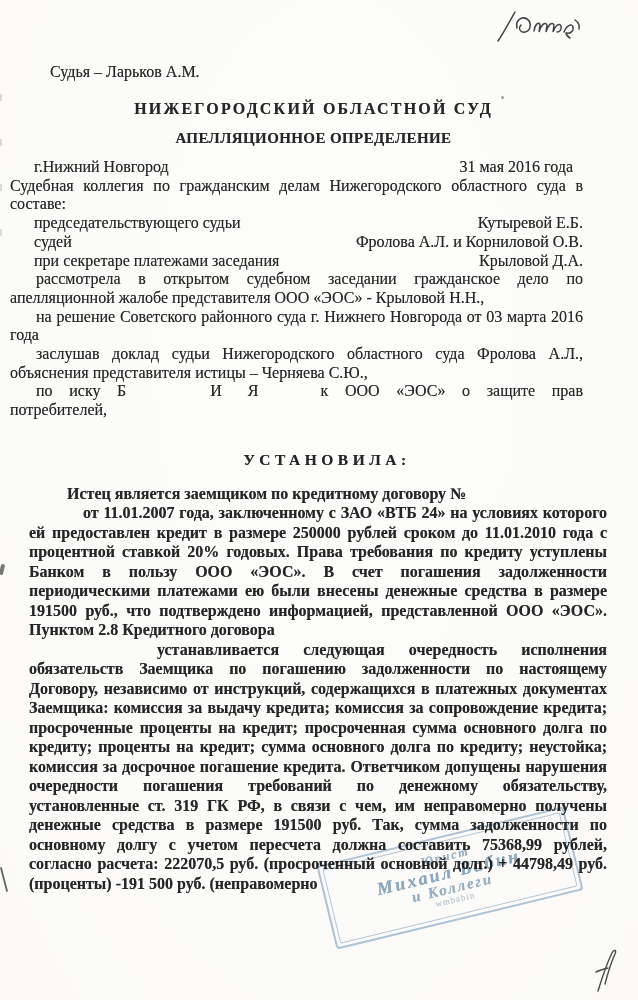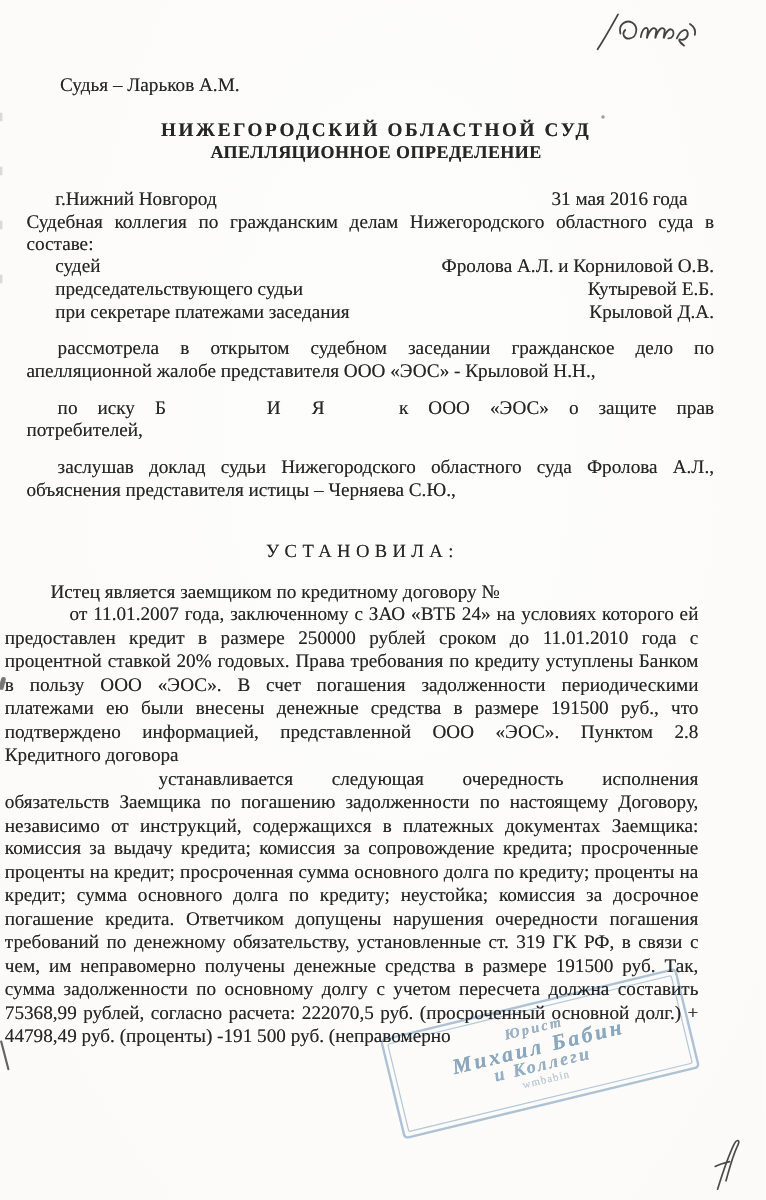--- a/index.html
+++ b/index.html
@@ -6,32 +6,32 @@
   .page{position:relative;width:638px;height:1000px;overflow:hidden;
         background:radial-gradient(ellipse at 50% 35%, #fdfdfc 0%, #fbfaf8 100%);
         font-family:"Liberation Serif","DejaVu Serif",serif;color:var(--ink,#262626);padding-left:29px;}
   .page *{box-sizing:border-box;}
   .txt{text-shadow:0 0 .5px rgba(35,35,35,.55);}
 
   .case-row{position:absolute;top:63px;left:50px;right:52px;display:flex;
             justify-content:space-between;font-size:16px;}
   .titles{position:absolute;top:100px;left:0;right:40px;text-align:center;font-weight:bold;}
   .title1{font-size:16px;letter-spacing:2.2px;}
-  .title2{font-size:15px;letter-spacing:.4px;margin-top:2px;}
+  .title2{font-size:15px;letter-spacing:.4px;margin-top:12px;}
 
-  .flowA{position:absolute;top:158px;left:22px;width:573px;font-size:16px;line-height:18.7px;}
+  .flowA{position:absolute;top:158px;left:10px;width:573px;font-size:16px;line-height:18.7px;}
   .row-pd{display:flex;justify-content:space-between;margin-left:24px;}
-  .row-pd .date{margin-right:22px;}
+  .row-pd .date{margin-right:10px;}
   .ml24{}
   p{margin:0;}
   .just{text-align:justify;}
-  .ind26{text-indent:26px;margin-top:12px;}
+  .ind26{text-indent:26px;}
   .panel-row{display:flex;justify-content:space-between;margin-left:24px;}
 
-  .flowB{position:absolute;top:450px;left:4px;width:578px;font-size:16px;line-height:19.5px;}
+  .flowB{position:absolute;top:450px;left:29px;width:578px;font-size:16px;line-height:19.5px;font-weight:bold;}
   .ruling{text-align:center;letter-spacing:4.5px;font-size:15.5px;padding-left:18px;}
   .bodytext{margin-top:14px;}
   .ind23{text-indent:23px;}
   .ind38{text-indent:38px;}
   .nojust{text-align:left;}
   .gap{display:inline-block;height:2px;}
 
   .stamp{position:absolute;left:323px;top:835px;width:254px;height:86px;
          transform:rotate(-13.6deg);border:2px solid rgba(110,150,185,.55);
          border-radius:4px;padding:3px;mix-blend-mode:multiply;}
@@ -79,34 +79,35 @@
     <div class="title2">АПЕЛЛЯЦИОННОЕ ОПРЕДЕЛЕНИЕ</div>
   </div>
 
   <div class="flowA">
     <div class="row-pd">
       <span>г.Нижний Новгород</span>
       <span class="date">31 мая 2016 года</span>
     </div>
     <p class="just ml24">Судебная коллегия по гражданским делам Нижегородского областного суда в составе:</p>
     <div class="panel-row">
+      <span>председательствующего судьи</span>
+      <span>Кутыревой Е.Б.</span>
+    </div>
+    <div class="panel-row">
       <span>судей</span>
       <span>Фролова А.Л. и Корниловой О.В.</span>
-    </div>
-    <div class="panel-row">
-      <span>председательствующего судьи</span>
-      <span>Кутыревой Е.Б.</span>
     </div>
     <div class="panel-row">
       <span>при секретаре платежами заседания</span>
       <span>Крыловой Д.А.</span>
     </div>
     <p class="just ind26">рассмотрела в открытом судебном заседании гражданское дело по апелляционной жалобе представителя ООО «ЭОС» - Крыловой Н.Н.,</p>
+    <p class="just ind26">на решение Советского районного суда г. Нижнего Новгорода от 03 марта 2016 года</p>
+    <p class="just ind26">заслушав доклад судьи Нижегородского областного суда Фролова А.Л., объяснения представителя истицы – Черняева С.Ю.,</p>
     <p class="just ind26">по иску Б<span class="gap" style="width: 84px;"></span>И<span class="gap" style="width: 26px;"></span>Я<span class="gap" style="width: 62px;"></span>к ООО «ЭОС» о защите прав потребителей,</p>
-    <p class="just ind26">заслушав доклад судьи Нижегородского областного суда Фролова А.Л., объяснения представителя истицы – Черняева С.Ю.,</p>
   </div>
 
   <div class="flowB">
     <div class="ruling">УСТАНОВИЛА:</div>
     <div class="bodytext">
       <p class="nojust ind38">Истец является заемщиком по кредитному договору №</p>
       <p class="just"><span class="gap" style="width: 54px;"></span>от 11.01.2007 года, заключенному с ЗАО «ВТБ 24» на условиях которого ей предоставлен кредит в размере 250000 рублей сроком до 11.01.2010 года с процентной ставкой 20% годовых. Права требования по кредиту уступлены Банком в пользу ООО «ЭОС». В счет погашения задолженности периодическими платежами ею были внесены денежные средства в размере 191500 руб., что подтверждено информацией, представленной ООО «ЭОС». Пунктом 2.8 Кредитного договора</p>
       <p class="just"><span class="gap" style="width: 128px;"></span>устанавливается следующая очередность исполнения обязательств Заемщика по погашению задолженности по настоящему Договору, независимо от инструкций, содержащихся в платежных документах Заемщика: комиссия за выдачу кредита; комиссия за сопровождение кредита; просроченные проценты на кредит; просроченная сумма основного долга по кредиту; проценты на кредит; сумма основного долга по кредиту; неустойка; комиссия за досрочное погашение кредита. Ответчиком допущены нарушения очередности погашения требований по денежному обязательству, установленные ст. 319 ГК РФ, в связи с чем, им неправомерно получены денежные средства в размере 191500 руб. Так, сумма задолженности по основному долгу с учетом пересчета должна составить 75368,99 рублей, согласно расчета: 222070,5 руб. (просроченный основной долг.) + 44798,49 руб. (проценты) -191 500 руб. (неправомерно</p>
     </div>
   </div>

